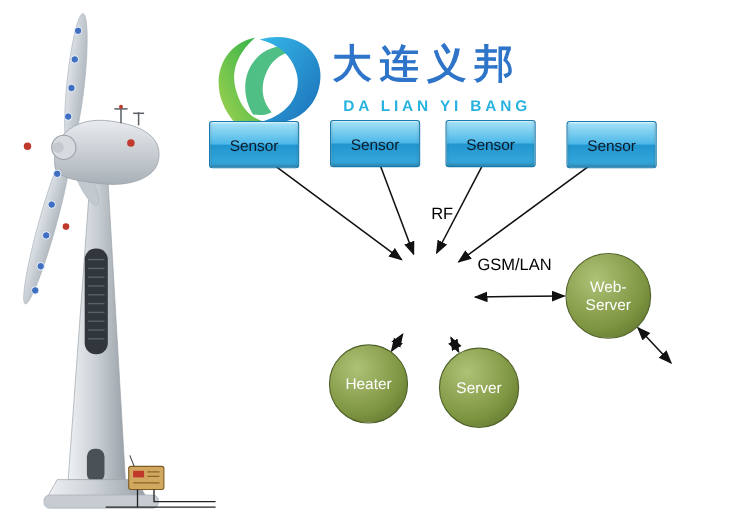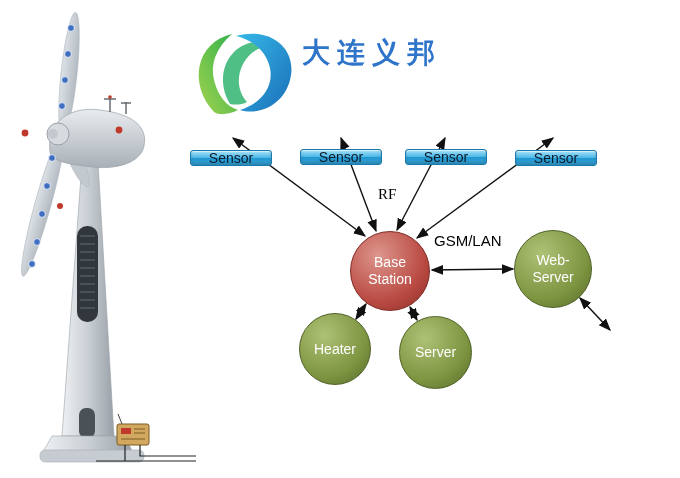--- a/index.html
+++ b/index.html
@@ -8,38 +8,37 @@
     position: relative; width: 680px; height: 478px;
     background: #ffffff; overflow: hidden;
     font-family: "Liberation Sans", sans-serif;
   }
   svg.layer { position: absolute; left: 0; top: 0; pointer-events: none; }
 
   
   .logo-mark { position: absolute; left: 186px; top: 24px; }
   .logo-cn {
     position: absolute; left: 302px; top: 34px;
-    font-size: 28px; font-weight: bold; color: #2e74c9;
+    font-size: 36px; font-weight: bold; color: #2e74c9;
     letter-spacing: 7px; white-space: nowrap;
   }
   .logo-en {
     position: absolute; left: 312px; top: 88px;
     font-size: 14px; font-weight: bold; color: #27b2e0;
     letter-spacing: 3.5px; white-space: nowrap;
   }
 
   
   .sensor {
-    position: absolute; width: 82px; height: 16px;
+    position: absolute; width: 82px; height: 43px;
     display: flex; align-items: center; justify-content: center;
     font-size: 14px; color: #0d1b2a;
     background: linear-gradient(180deg, #a6e2f8 0%, #4db8e8 48%, #2196cf 52%, #39aadd 100%);
     border: 1px solid #1779ad; border-radius: 3px;
     box-shadow: inset 0 -2px 3px rgba(0,0,0,.22), inset 0 1px 1px rgba(255,255,255,.6);
-    margin-top: 40px;
   }
   .sensor-1 { left: 190px; top: 110px; }
   .sensor-2 { left: 300px; top: 109px; }
   .sensor-3 { left: 405px; top: 109px; }
   .sensor-4 { left: 515px; top: 110px; }
 
   
   .node {
     position: absolute; border-radius: 50%;
     display: flex; align-items: center; justify-content: center;
@@ -59,21 +58,21 @@
   .node-heater  { left: 299px; top: 313px; width: 72px; height: 72px; }
   .node-turbine { left: 399px; top: 316px; width: 73px; height: 73px; }
   .node-client {
     left: 600px; top: 322px; width: 68px; height: 68px;
     background: radial-gradient(circle at 35% 30%, #fde3c6, #f6b77e 62%, #dd9a57);
     border: 1px solid #cf8d4c; color: #1a1a1a;
   }
 
   
   .diagram-label { position: absolute; font-size: 15px; color: #000000; }
-  .label-rf  { left: 378px; top: 186px; font-family: Liberation Serif, serif; }
+  .label-rf  { left: 392px; top: 186px; }
   .label-gsm { left: 434px; top: 232px; }
 </style>
 </head>
 <body>
 
 <div class="canvas">
 
   <svg class="layer" width="210" height="478" viewBox="0 0 210 478">
     <defs>
       <linearGradient id="tg" x1="0" y1="0" x2="1" y2="0">
@@ -170,20 +169,21 @@
         <stop offset="0" stop-color="#35b8e8"></stop>
           <stop offset="1" stop-color="#1b6fb8"></stop>
       </linearGradient>
     </defs>
     <path d="M28,88 C2,60 10,18 46,10 C30,24 24,40 28,56 C32,72 40,82 52,86 C44,90 34,92 28,88 Z" fill="url(#gGrad)"></path>
     <path d="M44,80 C34,64 34,42 48,28 C60,16 80,14 92,24 C78,20 64,26 57,40 C50,54 52,68 61,78 C56,81 49,81 44,80 Z" fill="#3cb878" opacity="0.9"></path>
     <path d="M50,12 C86,2 112,26 104,56 C98,80 74,92 54,86 C74,80 88,64 84,44 C80,26 66,16 50,12 Z" fill="url(#bGrad)"></path>
   </svg>
 
   <div class="logo-cn">大连义邦</div>
+  <div class="logo-en">DA LIAN YI BANG</div>
 
   <svg class="layer" width="680" height="478" viewBox="0 0 680 478">
     <defs>
       <marker id="ah" markerWidth="9" markerHeight="8" refX="8" refY="3.5" orient="auto-start-reverse">
         <path d="M0,0 L9,3.5 L0,7 Z" fill="#111111"></path>
       </marker>
     </defs>
     <g stroke="#111111" stroke-width="1.4">
       <line x1="233" y1="138" x2="365" y2="236" marker-start="url(#ah)" marker-end="url(#ah)"></line>
       <line x1="341" y1="138" x2="376" y2="231" marker-start="url(#ah)" marker-end="url(#ah)"></line>
@@ -205,24 +205,20 @@
   <div class="sensor sensor-3">
     <span>Sensor</span>
   </div>
   <div class="sensor sensor-4">
     <span>Sensor</span>
   </div>
 
   <div class="diagram-label label-rf">RF</div>
   <div class="diagram-label label-gsm">GSM/LAN</div>
 
-  <div class="node node-base">
-    <span>Base
-Station</span>
-  </div>
   <div class="node node-green node-web">
     <span>Web-
 Server</span>
   </div>
   <div class="node node-green node-heater">
     <span>Heater</span>
   </div>
   <div class="node node-green node-turbine">
     <span>Server</span>
   </div>

